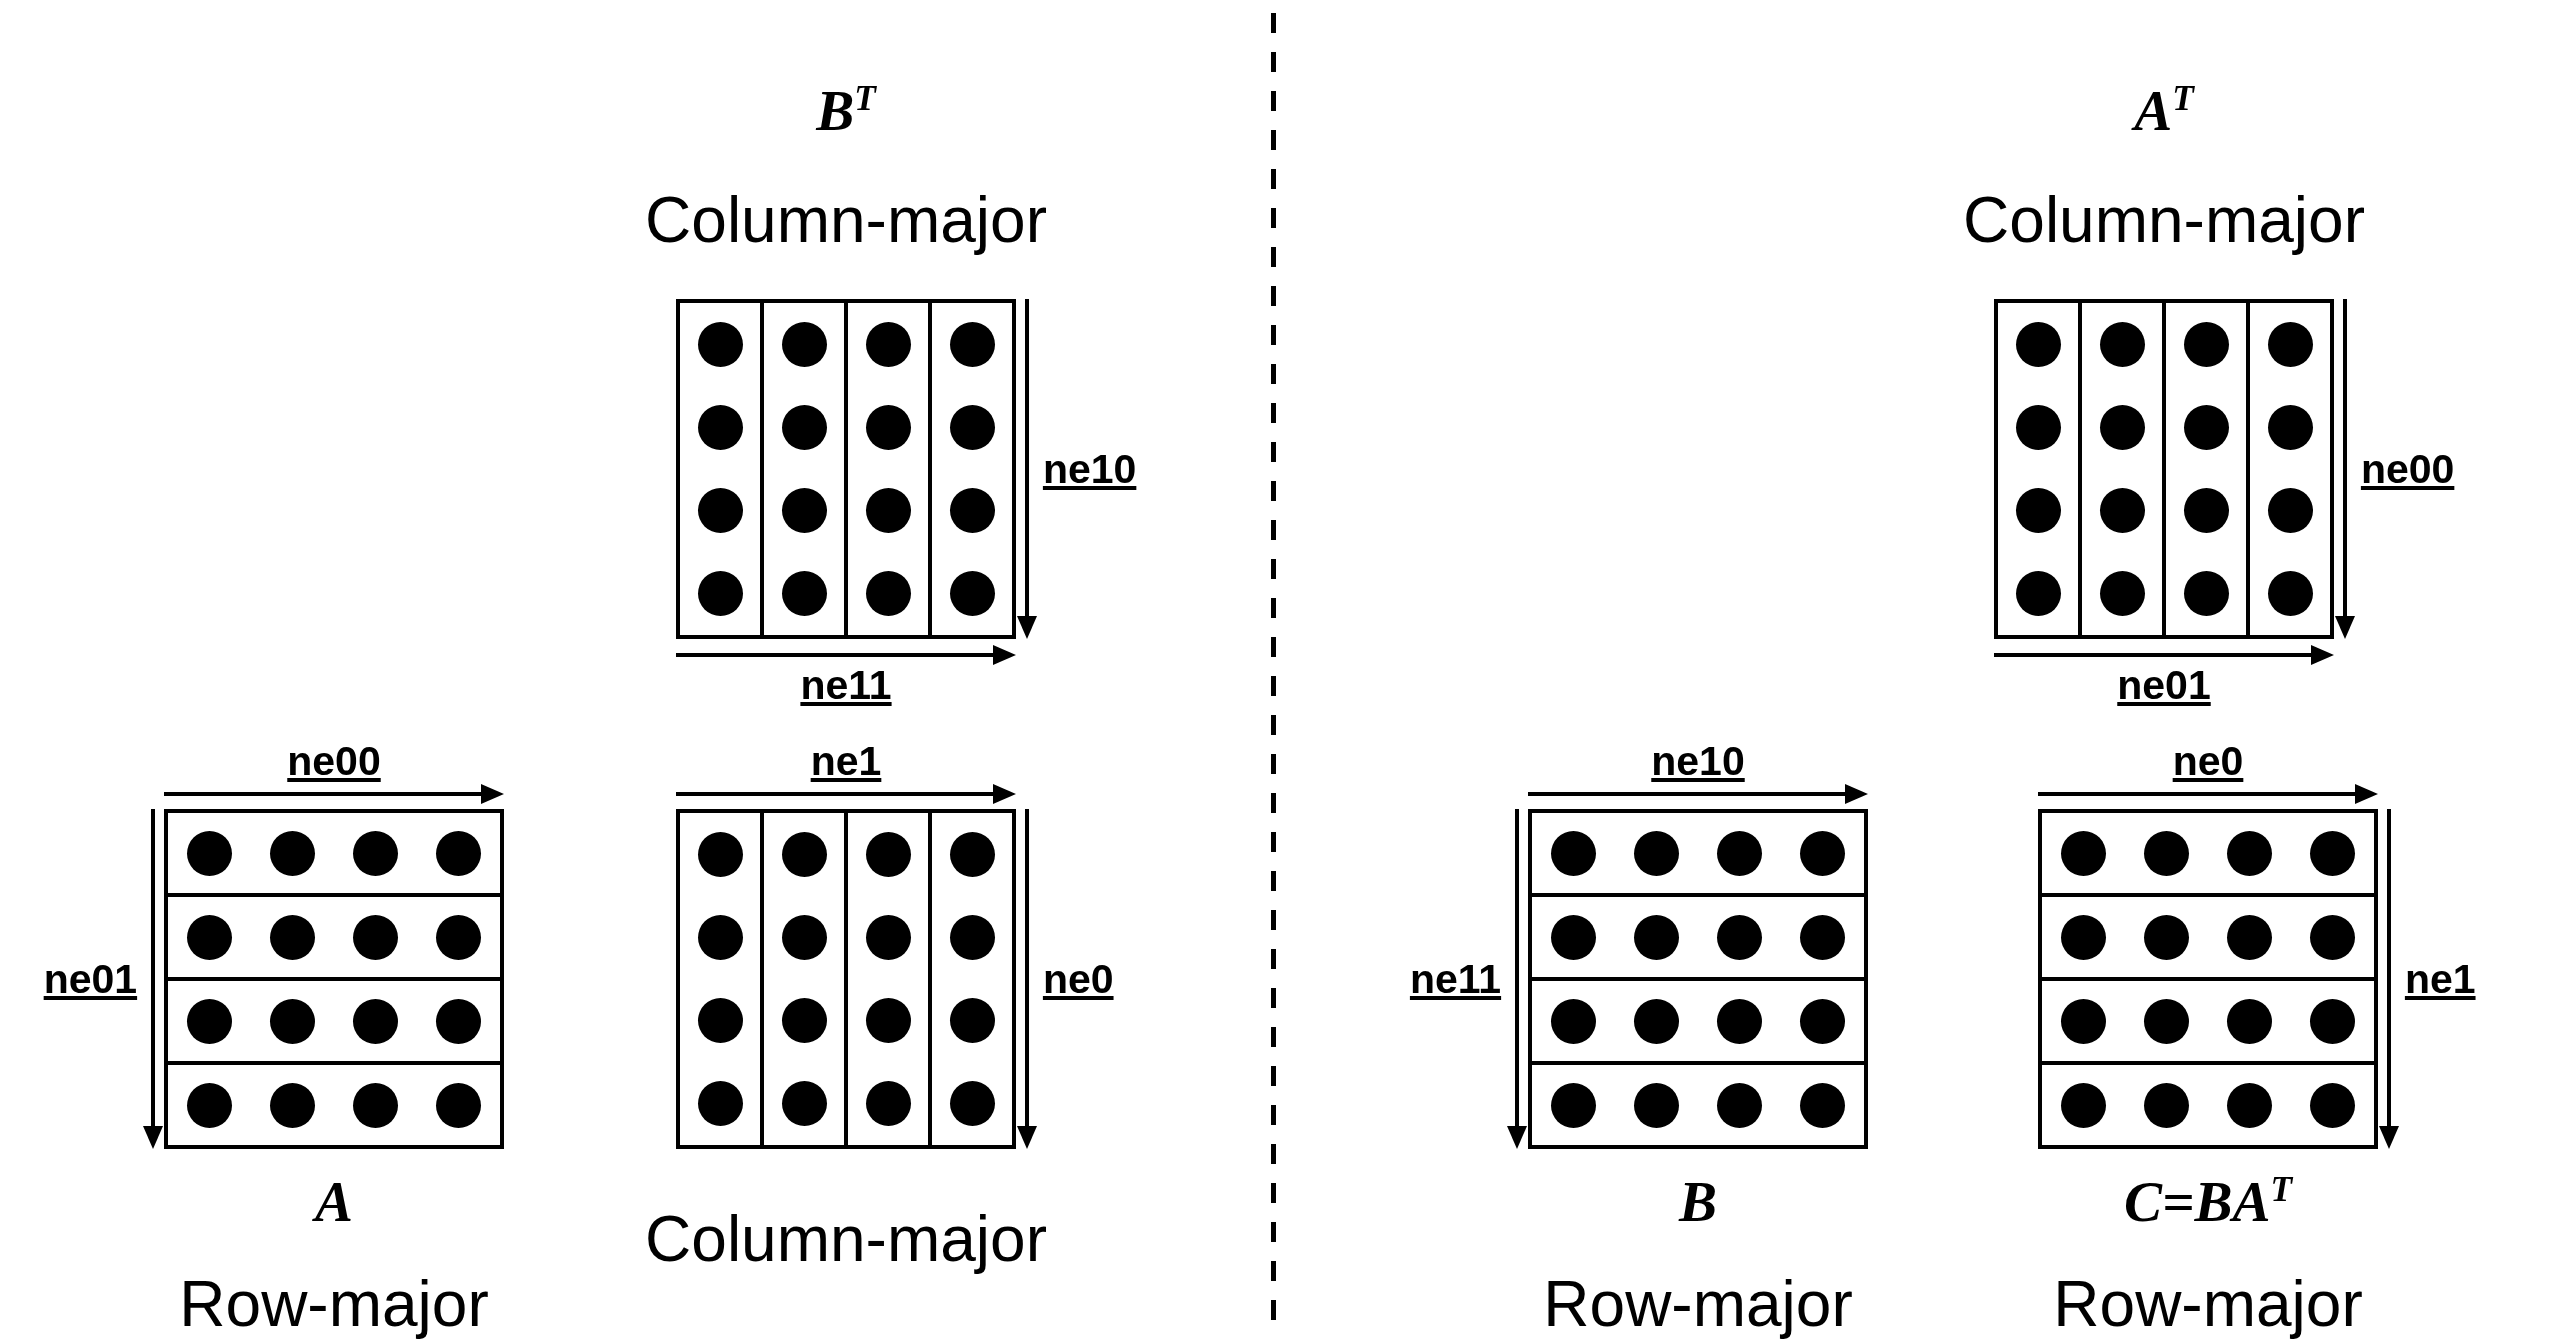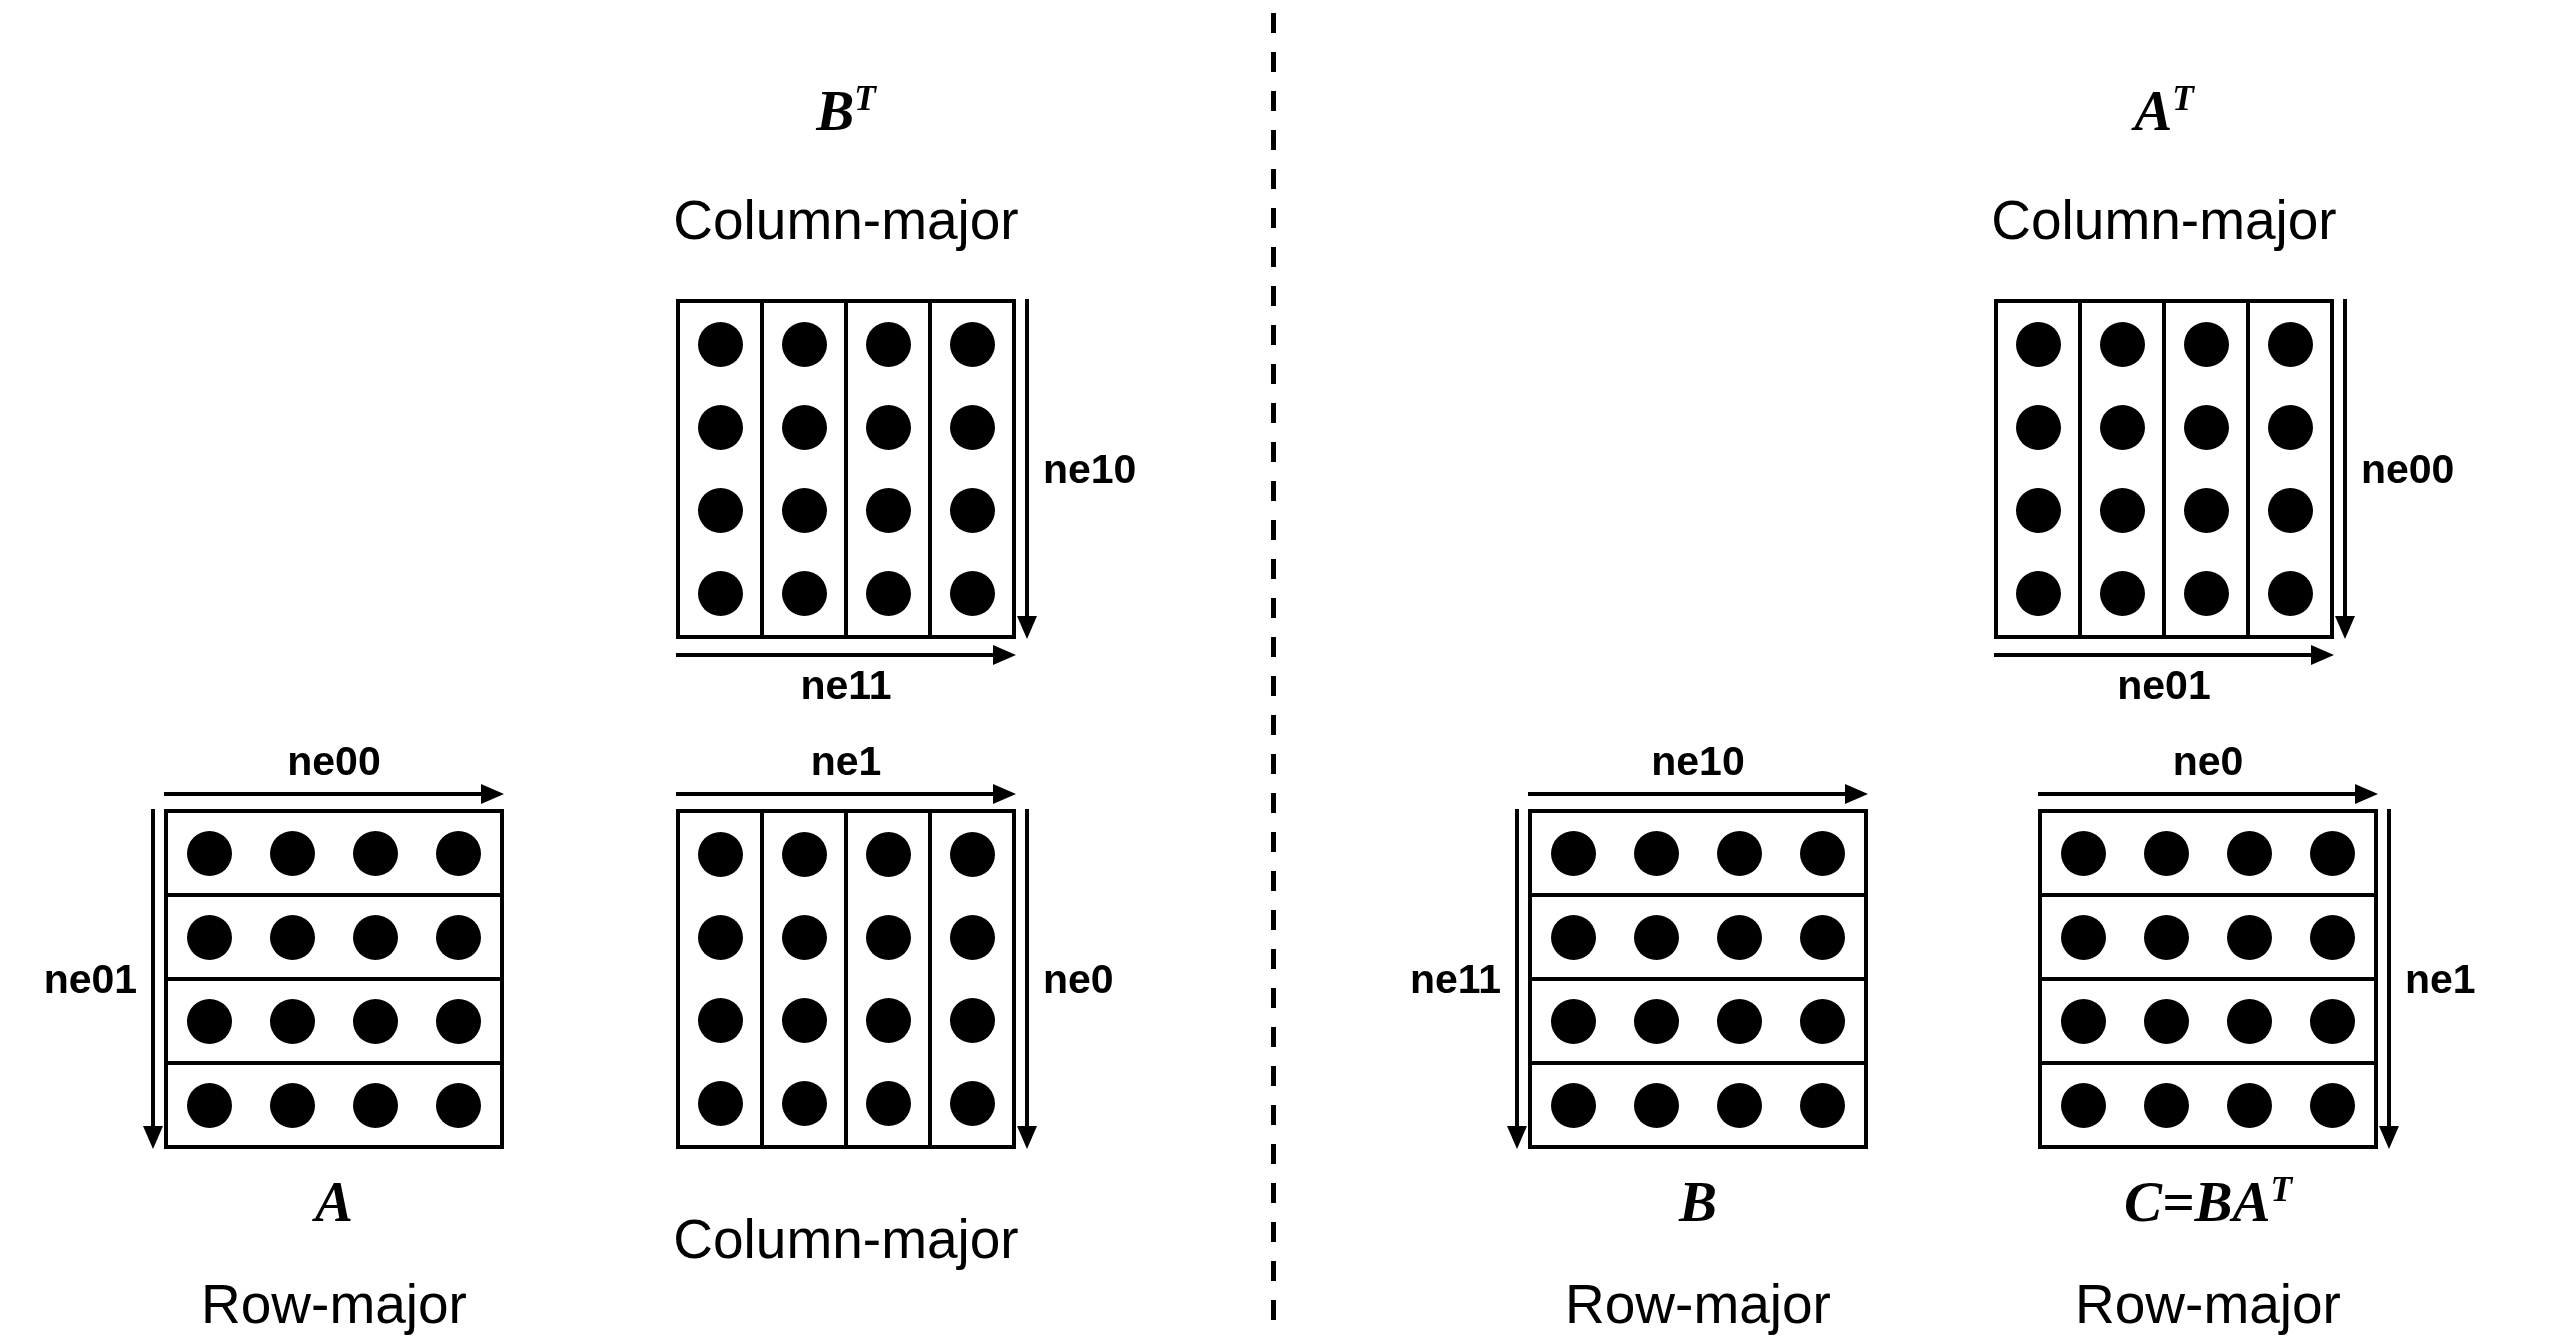--- a/index.html
+++ b/index.html
@@ -80,32 +80,33 @@
     font-size: 57px;
     line-height: 65px;
   }
   .math-title sup {
     font-size: 62%;
     line-height: 0;
   }
   .layout-label {
     font-family: "Liberation Sans", sans-serif;
     font-weight: 400;
-    font-size: 55px;
+    font-size: 64px;
     line-height: 68px;
   }
   .title-above .layout-label { margin-top: 43px; }
   .title-below .layout-label { margin-top: 36px; }
 
   
   .axis-label {
     font-weight: 700;
     font-size: 41px;
     line-height: 47px;
     white-space: nowrap;
+    text-decoration: underline;
   }
 
   .h-axis {
     position: absolute;
     left: 0;
     width: 100%;
     display: flex;
     flex-direction: column;
     align-items: center;
   }

